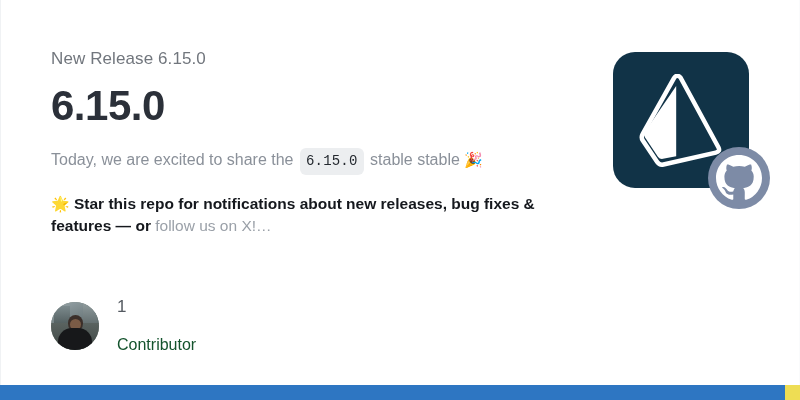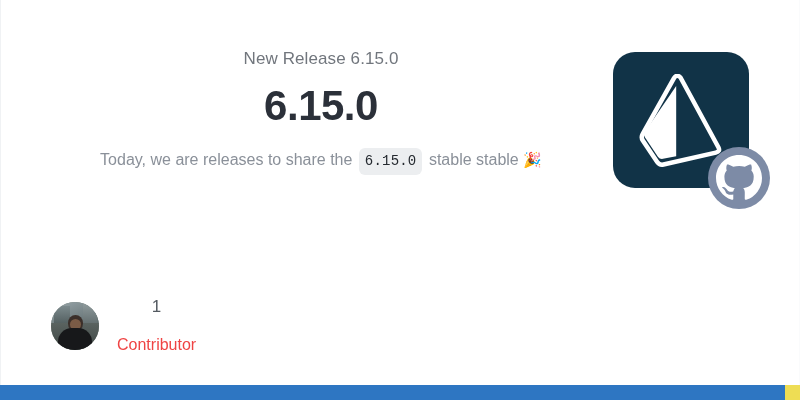--- a/index.html
+++ b/index.html
@@ -19,21 +19,20 @@
   .card {
     position: absolute;
     left: 0;
     top: 0;
     width: 800px;
     height: 385px;
     background: #ffffff;
     box-sizing: border-box;
     border-left: 1px solid #f0f2f4;
     border-right: 1px solid #fafbfc;
-    text-align: center;
   }
 
   
   .content {
     position: absolute;
     left: 50px;
     top: 48px;
     width: 540px;
   }
 
@@ -157,21 +156,21 @@
   .contrib-text { margin-left: 18px; }
   .contrib-count {
     font-size: 17px;
     line-height: 22px;
     color: #545a61;
     font-weight: 400;
   }
   .contrib-label {
     font-size: 16px;
     line-height: 22px;
-    color: #ef4444;
+    color: #14532d;
     font-weight: 400;
     margin-top: 16px;
   }
 
   
   .logo-wrap {
     position: absolute;
     left: 612px;
     top: 52px;
     width: 136px;
@@ -219,26 +218,31 @@
 
 <div class="card">
 
   <div class="content">
 
     <div class="eyebrow">New Release 6.15.0</div>
 
     <div class="big-title">6.15.0</div>
 
     <div class="para">
-      <span>Today, we are releases to share the</span>
+      <span>Today, we are excited to share the</span>
       <span class="code-chip">6.15.0</span>
       <span>stable stable</span>
       <span class="emoji">🎉</span>
     </div>
 
+    <div class="bold-line">
+      <span class="sun">🌟</span>
+      <span>Star this repo for notifications about new releases, bug fixes &amp; features — or</span>
+      <a class="link" href="#">follow us on X!</a><span class="ellip">…</span>
+    </div>
 
   </div>
 
   <div class="contrib">
     <div class="avatar">
       <div class="sky"></div>
       <div class="bldg"></div>
       <div class="bldg2"></div>
       <div class="ground"></div>
       <div class="head"></div>

